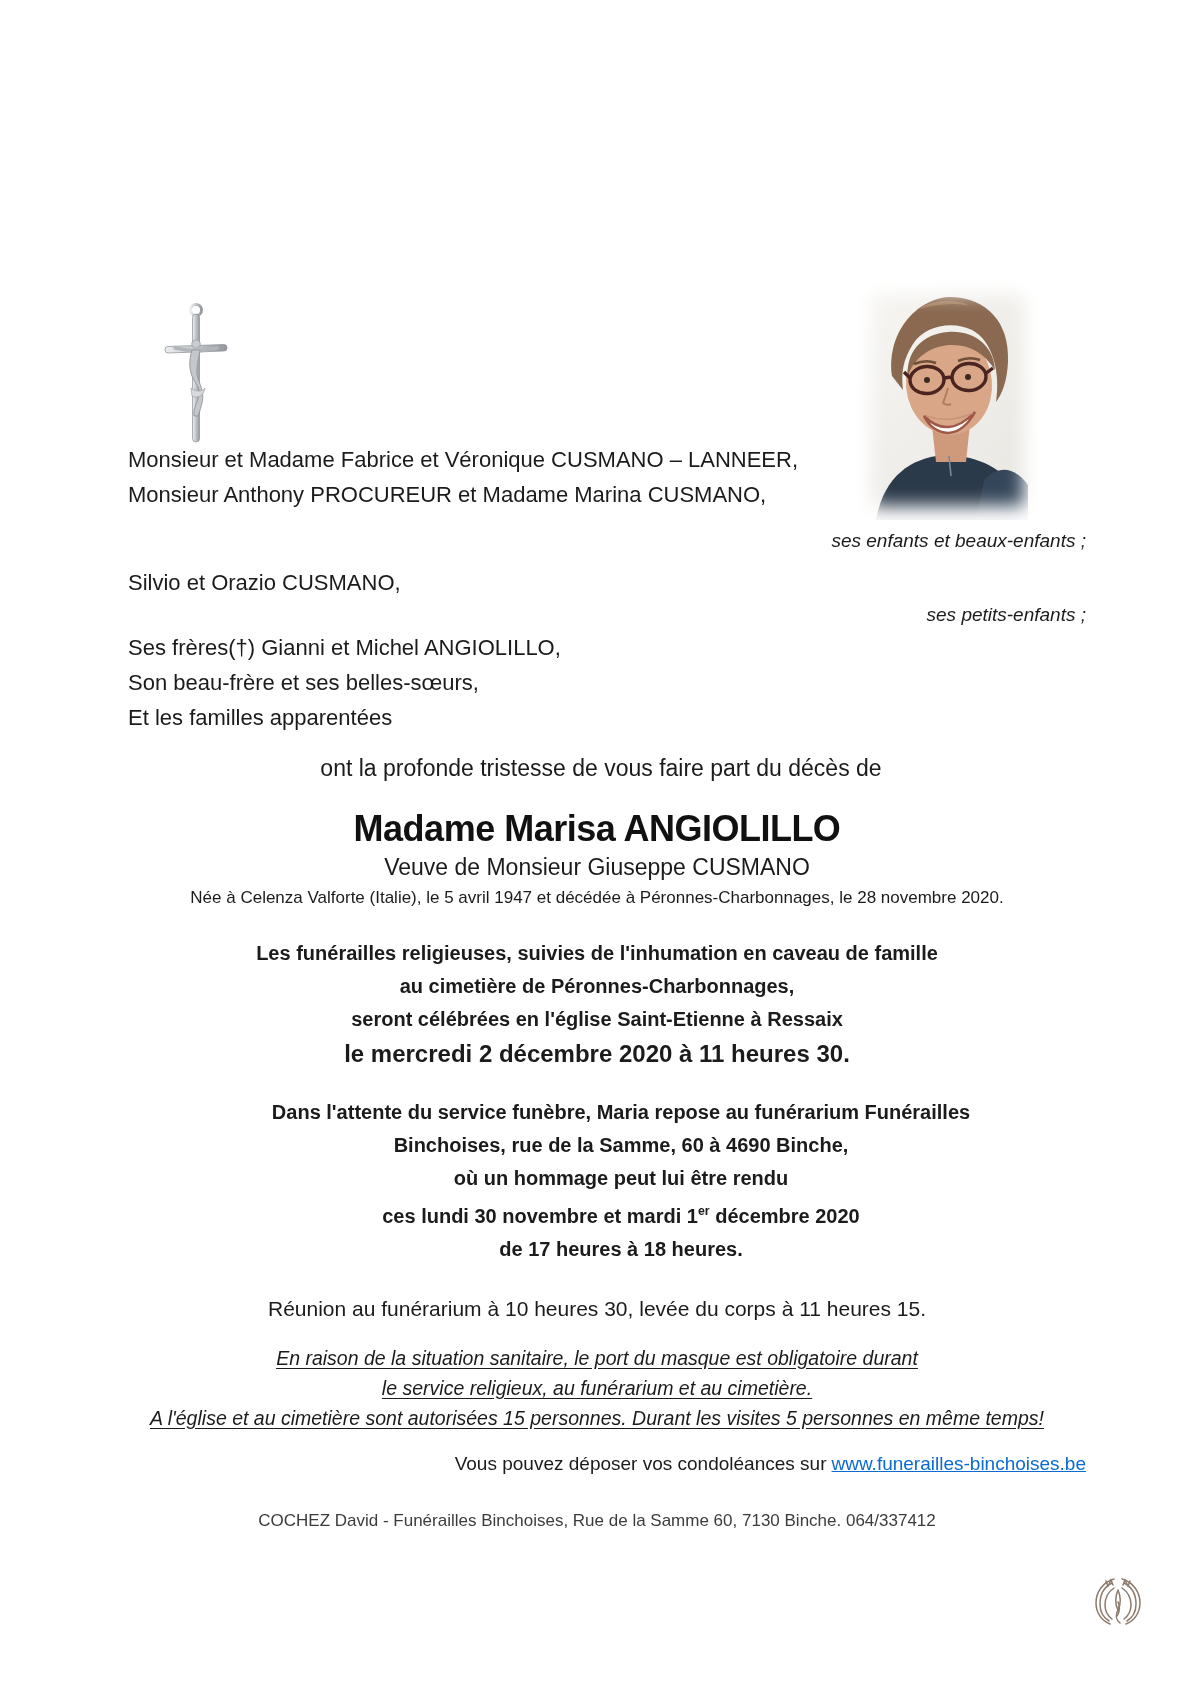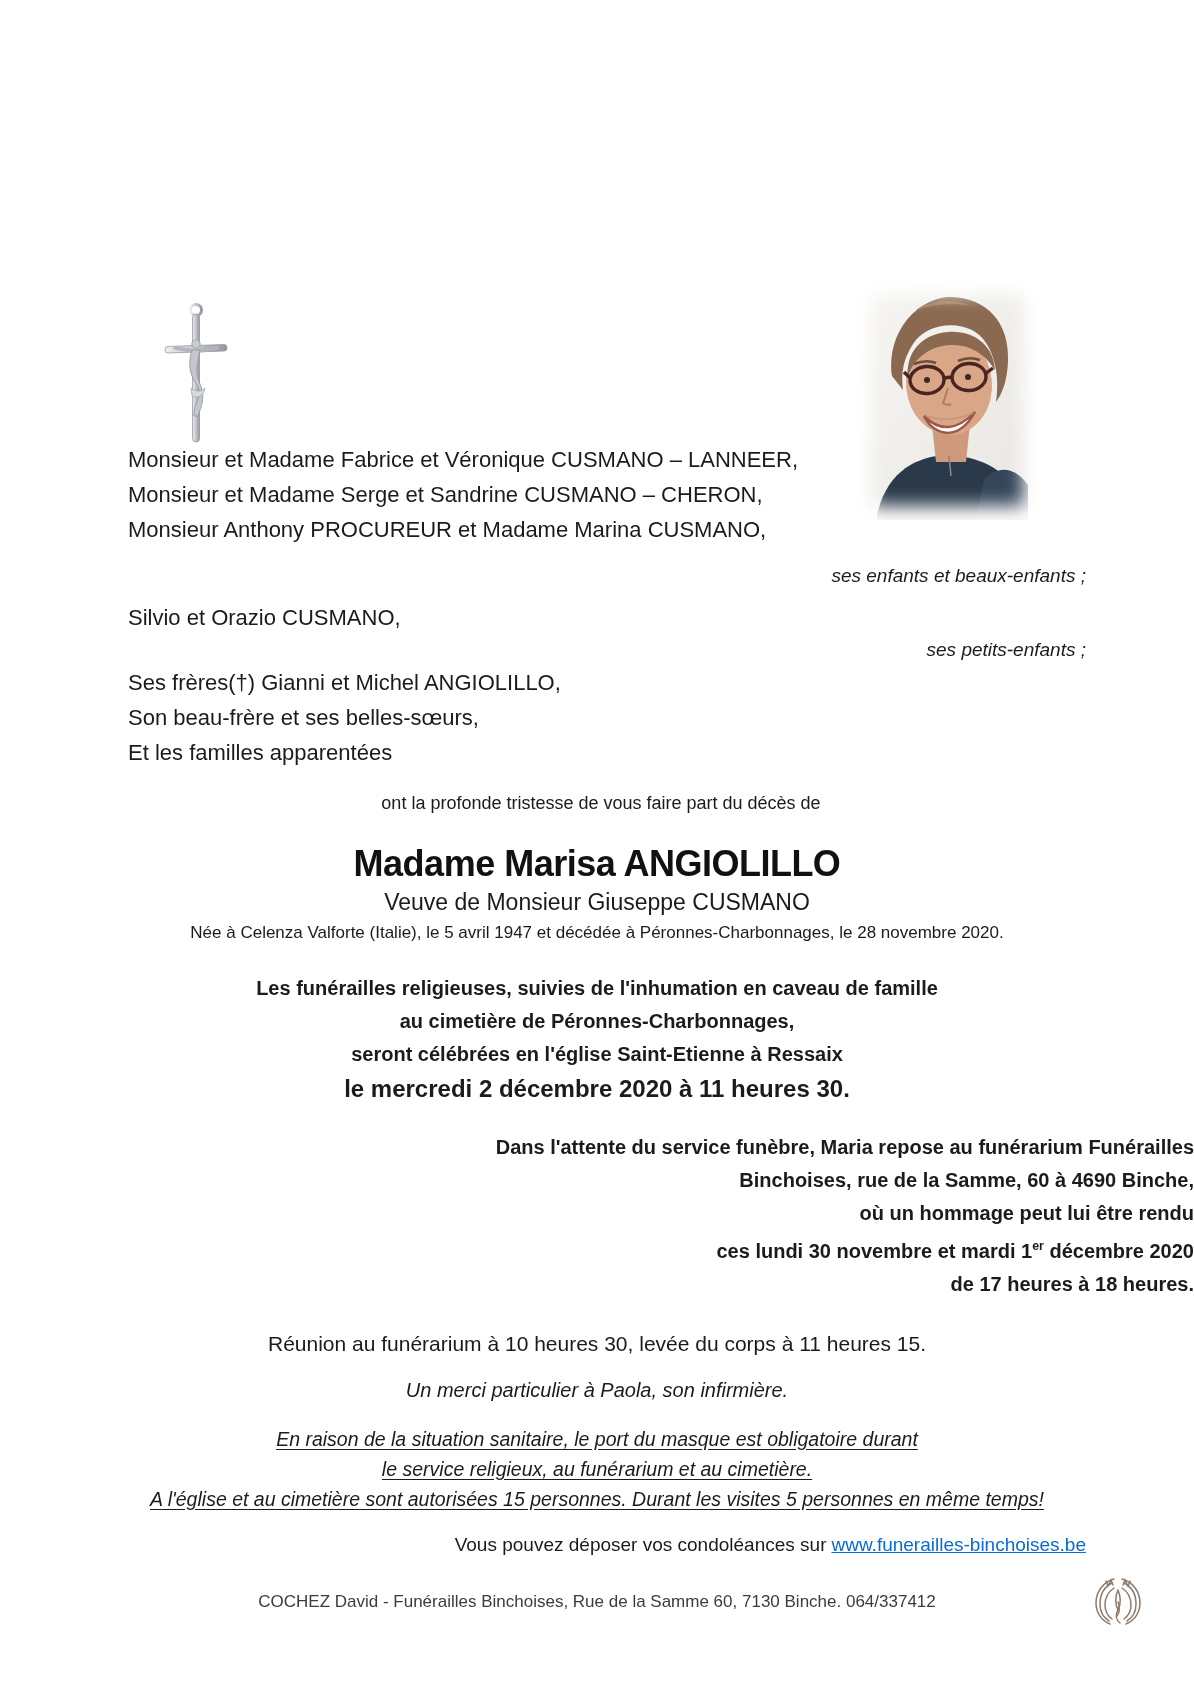--- a/index.html
+++ b/index.html
@@ -33,29 +33,29 @@
   .rnote { text-align: right; padding-right: 108px; font-size: 19px; font-style: italic; line-height: 30px; }
   .center { text-align: center; }
 
   .names { font-size: 22px; line-height: 35px; }
   #children { margin-top: 438px; }
   #children-note { margin-top: 14px; }
   #grandchildren { margin-top: 12px; line-height: 30px; }
   #grandchildren-note { margin-top: 2px; }
   #relatives { margin-top: 0; }
 
-  #intro { margin-top: 17px; font-size: 18px; line-height: 33px; padding-left: 8px; }
+  #intro { margin-top: 17px; font-size: 23px; line-height: 33px; padding-left: 8px; }
   #title { margin-top: 22px; font-size: 36px; font-weight: bold; letter-spacing: -0.5px; line-height: 44px; color: #111; }
   #widow { font-size: 23px; font-weight: normal; line-height: 32px; }
   #lifedates { margin-top: 2px; font-size: 17px; line-height: 26px; }
 
   #ceremony { margin-top: 26px; font-weight: bold; font-size: 20px; line-height: 33px; }
   #ceremony-datetime { font-size: 24px; font-weight: bold; line-height: 36px; }
 
-  #repose { margin-top: 24px; font-weight: bold; font-size: 20px; line-height: 33px; padding-left: 48px; text-align: right; }
+  #repose { margin-top: 24px; font-weight: bold; font-size: 20px; line-height: 33px; padding-left: 48px; }
   .sup { font-size: 0.62em; vertical-align: super; }
 
   #reunion { margin-top: 26px; font-size: 21px; line-height: 33px; }
   #thanks { margin-top: 14px; font-size: 20px; font-style: italic; line-height: 32px; }
 
   #covid { margin-top: 18px; font-size: 19.5px; font-style: italic; line-height: 30px; }
   #covid .uline { text-decoration: underline; text-underline-offset: 3px; }
 
   #condolences { margin-top: 16px; font-size: 19px; line-height: 30px; text-align: right; padding-right: 108px; }
   #condolences a { color: #0b6bd3; margin-left: 5px; cursor: pointer; }
@@ -124,21 +124,20 @@
       </g>
       <rect width="182" height="240" fill="none"></rect>
     </svg>
     <div class="fade"></div>
   </div>
 
   <div class="content">
 
     <div id="children" class="left names">
       <div>Monsieur et Madame Fabrice et Véronique CUSMANO – LANNEER,</div>
-      <div>Monsieur et Madame Serge et Sandrine CUSMANO – CHERON,</div>
       <div>Monsieur Anthony PROCUREUR et Madame Marina CUSMANO,</div>
     </div>
 
     <div id="children-note" class="rnote">ses enfants et beaux-enfants ;</div>
 
     <div id="grandchildren" class="left names">Silvio et Orazio CUSMANO,</div>
 
     <div id="grandchildren-note" class="rnote">ses petits-enfants ;</div>
 
     <div id="relatives" class="left names">
@@ -167,21 +166,20 @@
       <div>Binchoises, rue de la Samme, 60 à 4690 Binche,</div>
       <div>où un hommage peut lui être rendu</div>
       <div>
         <span>ces lundi 30 novembre et mardi 1</span><span class="sup">er</span><span> décembre 2020</span>
       </div>
       <div>de 17 heures à 18 heures.</div>
     </div>
 
     <div id="reunion" class="center">Réunion au funérarium à 10 heures 30, levée du corps à 11 heures 15.</div>
 
-    <div id="thanks" class="center">Un merci particulier à Paola, son infirmière.</div>
 
     <div id="covid" class="center">
       <div><span class="uline">En raison de la situation sanitaire, le port du masque est obligatoire durant</span></div>
       <div><span class="uline">le service religieux, au funérarium et au cimetière.</span></div>
       <div><span class="uline">A l'église et au cimetière sont autorisées 15 personnes.  Durant les visites 5 personnes en même temps!</span></div>
     </div>
 
     <div id="condolences">
       <span>Vous pouvez déposer vos condoléances sur</span><a href="#">www.funerailles-binchoises.be</a>
     </div>

